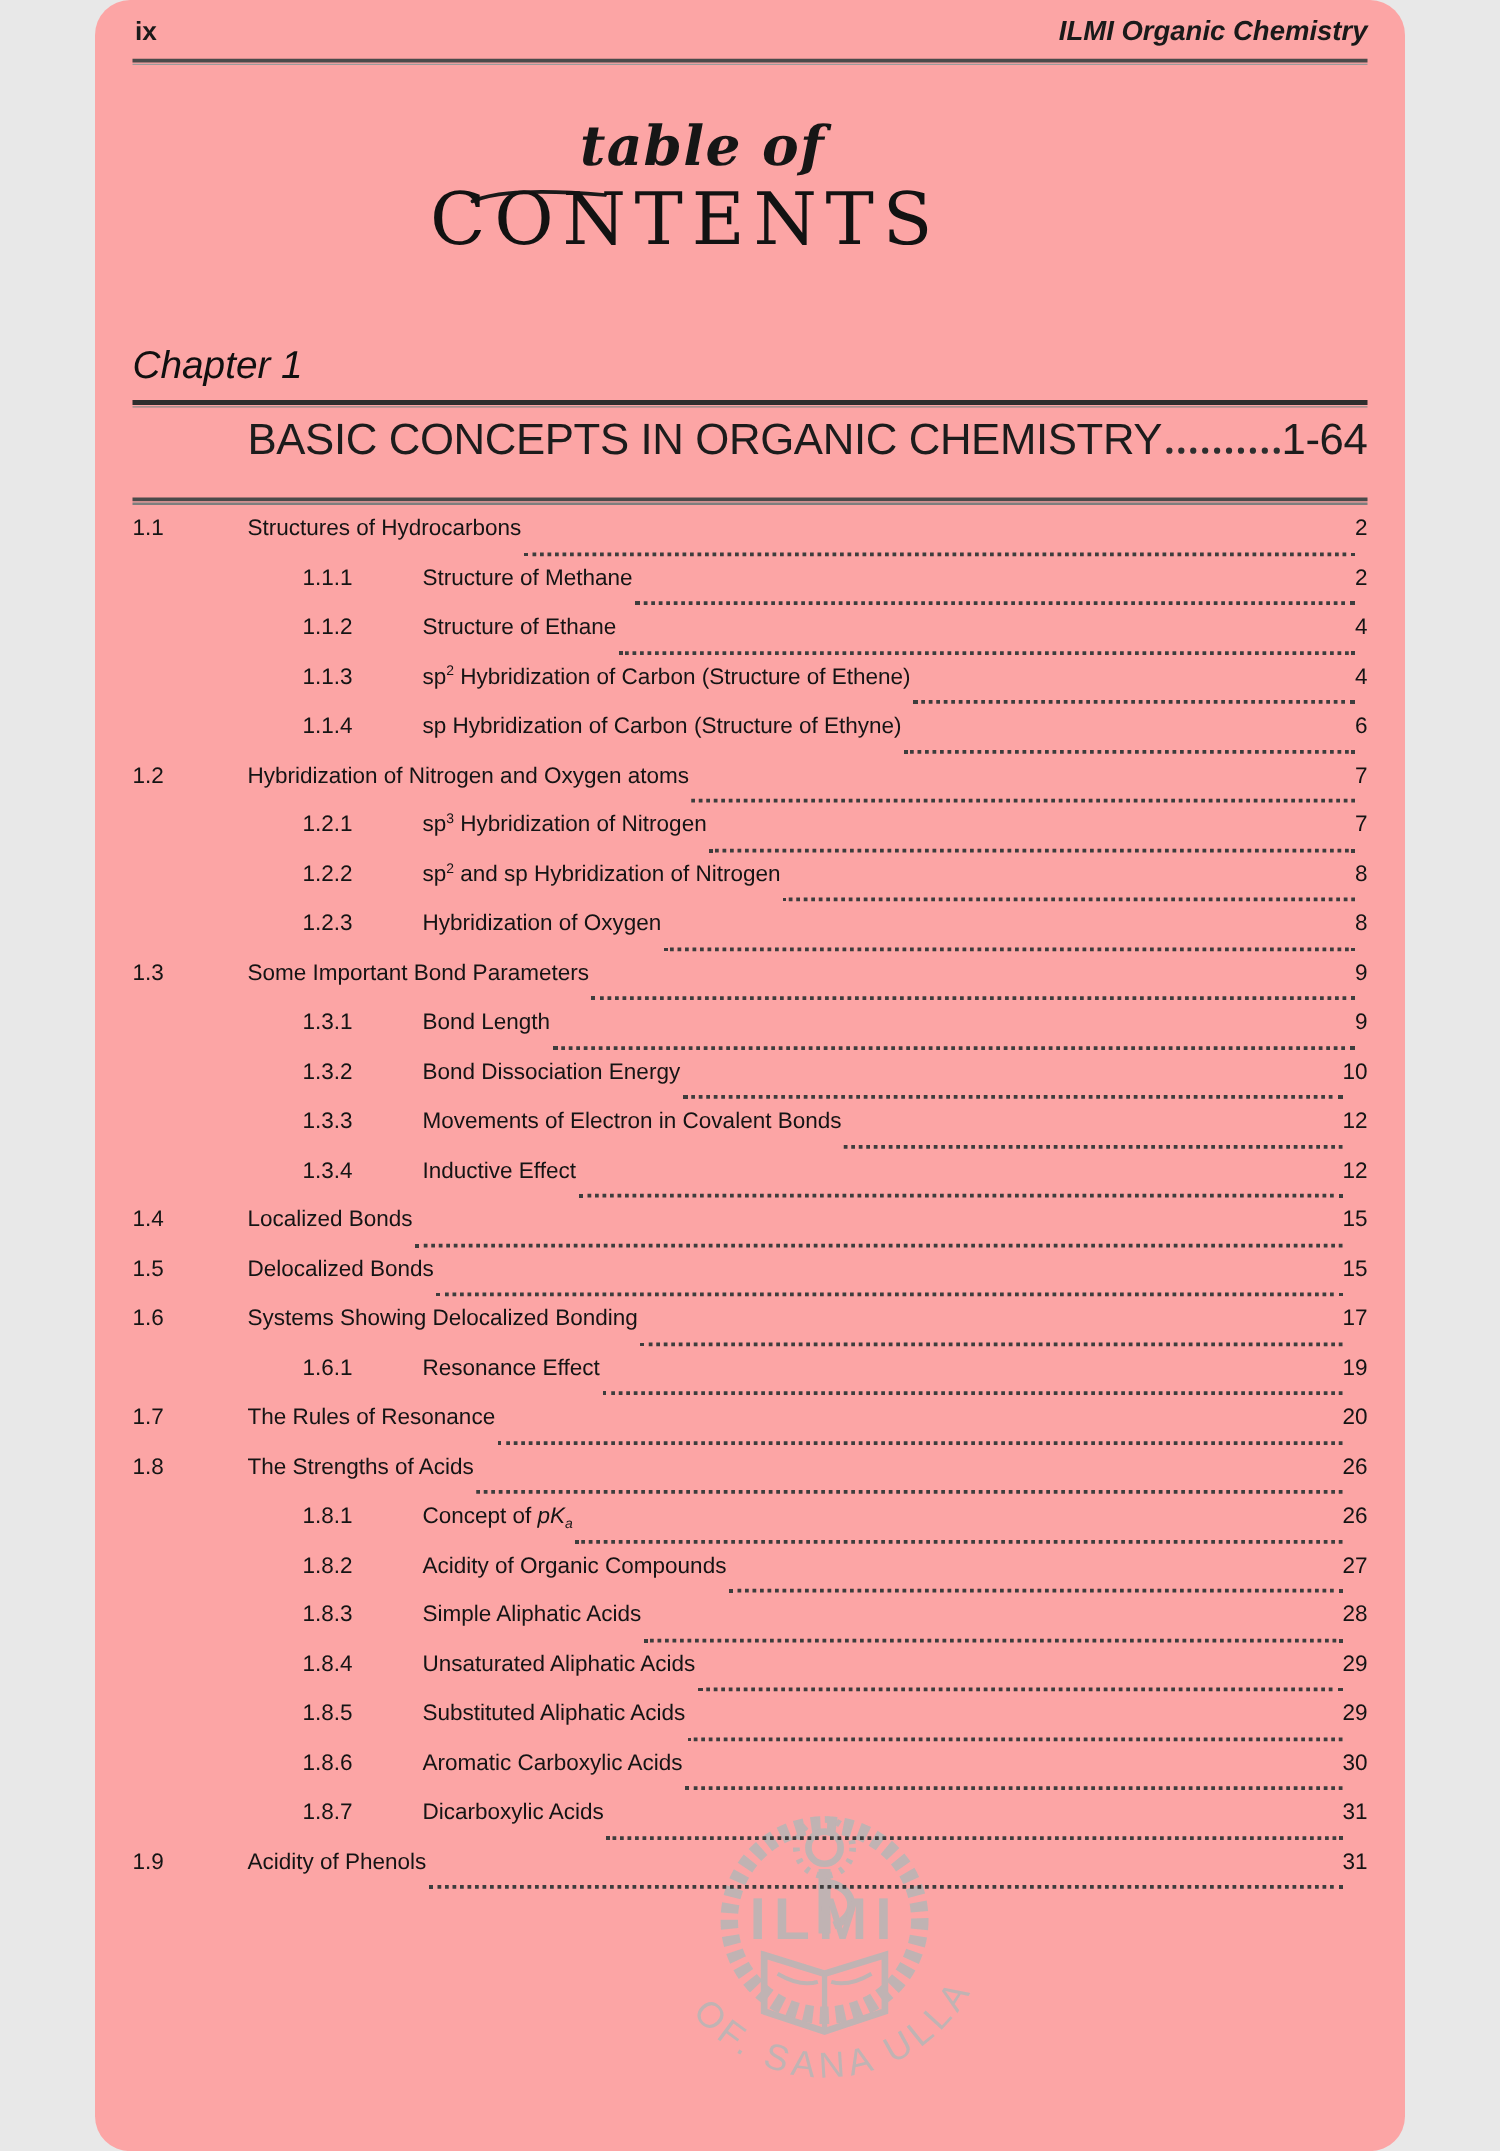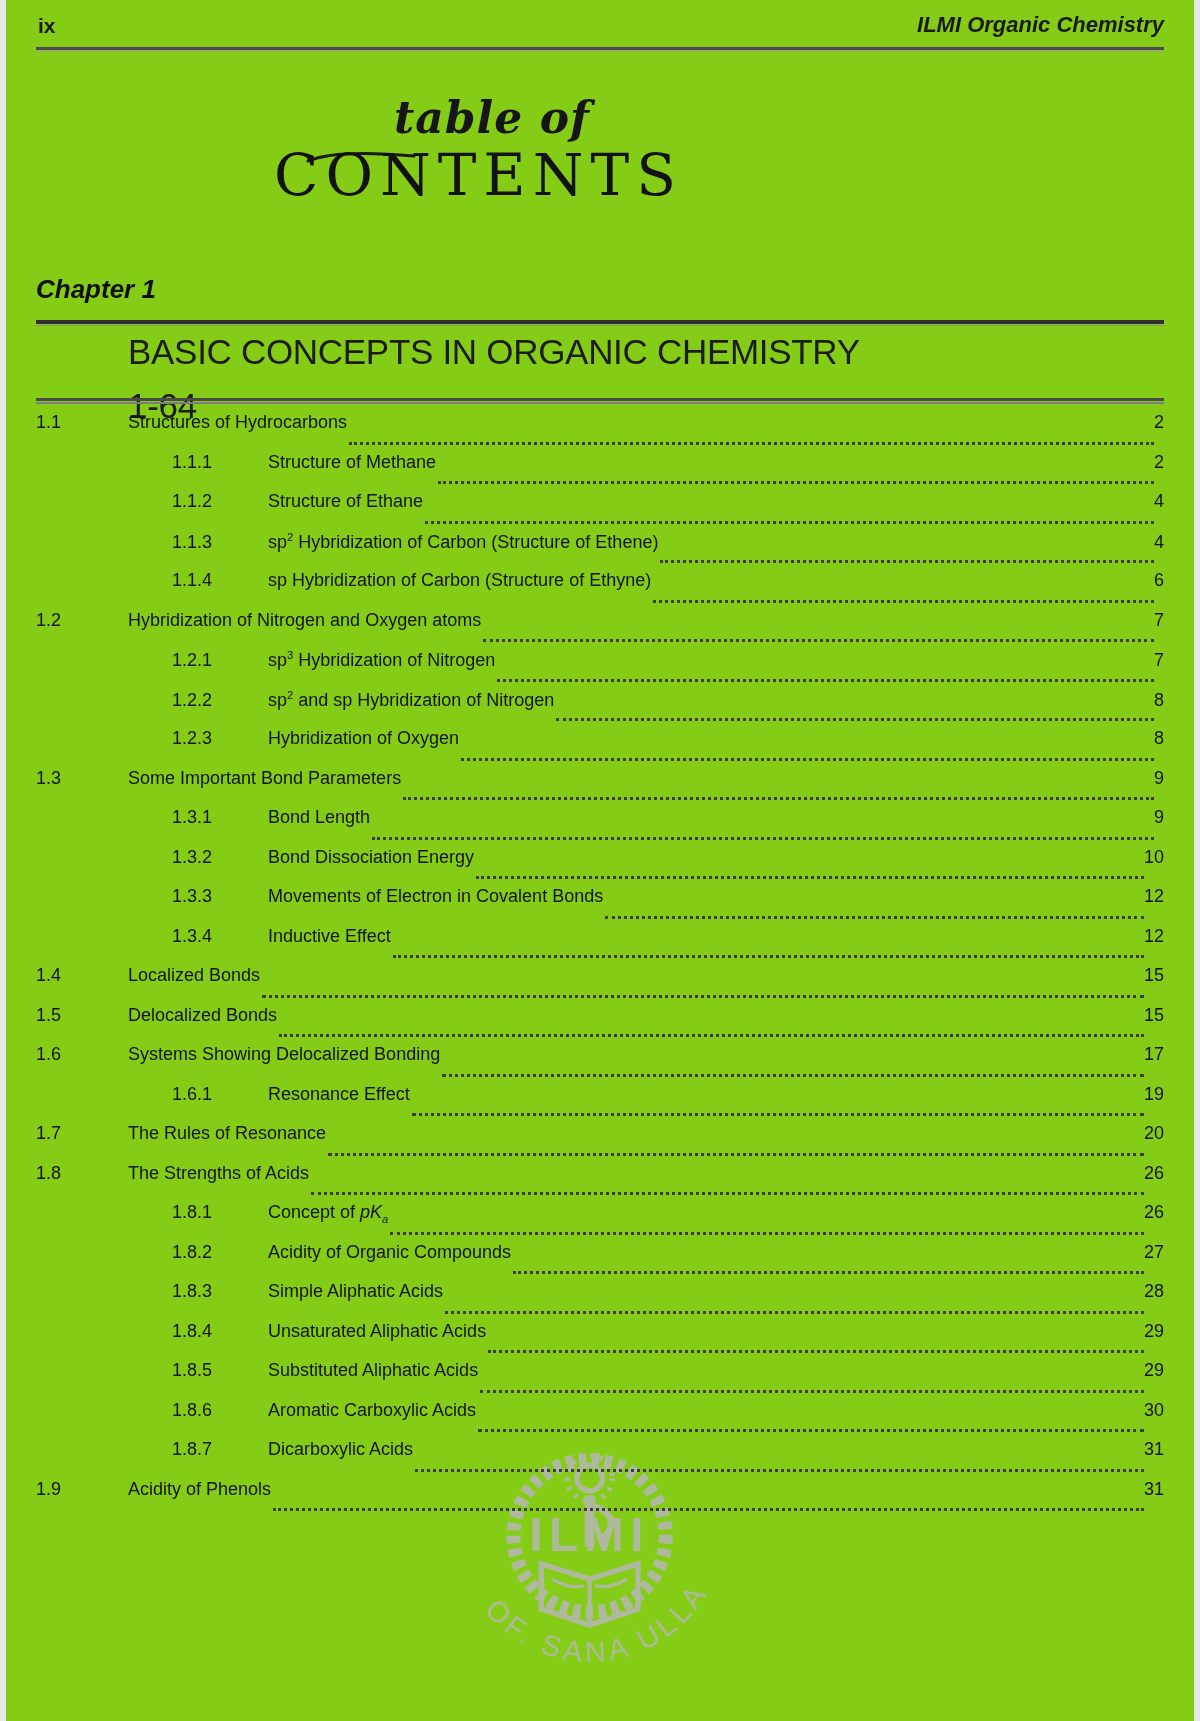--- a/index.html
+++ b/index.html
@@ -1,43 +1,43 @@
 <!DOCTYPE html>
 <html><head>
 <meta charset="utf-8">
 <style>
   html,body{margin:0;padding:0;background:#e8e8e8;}
   .page{
-    position:relative;width:1188px;height:1721px;margin:0 auto;
-    background:#84cc16;overflow:hidden;
-    font-family:"Liberation Sans", sans-serif;color:#1a1a1a;
+    position:relative;width:1048px;height:1721px;margin:0 auto;
+    background:#fca5a5;overflow:hidden;
+    font-family:"Liberation Sans", sans-serif;color:#1a1a1a;border-radius:28px;
   }
   
   .header-bar{position:absolute;top:12px;left:32px;right:30px;
     display:flex;justify-content:space-between;align-items:flex-end;}
   .folio{font-size:21px;font-weight:bold;}
   .running{font-size:22px;font-weight:bold;font-style:italic;}
   .rule{position:absolute;left:30px;right:30px;height:1px;background:transparent;}
   .rule-double{border-top:3px solid #4a4a4a;border-bottom:1px solid #9b9b9b;height:1px;}
   .header-rule{top:47px;}
   
   .title-block{position:absolute;top:0;left:0;right:0;height:260px;}
   .title-script{position:absolute;top:92px;left:388px;
     font-family:"DejaVu Serif", serif;font-style:italic;font-weight:bold;
     font-size:44px;letter-spacing:1px;color:#161616;}
   .script-flourish{position:absolute;top:148px;left:300px;width:110px;height:16px;}
   .title-main{position:absolute;top:146px;left:268px;
     font-family:"DejaVu Serif", serif;font-size:58px;letter-spacing:7px;
     color:#121212;line-height:1;}
   
   .chapter-label{position:absolute;top:274px;left:30px;
-    font-size:26px;font-weight:bold;font-style:italic;color:#101010;}
+    font-size:31px;font-weight:normal;font-style:italic;color:#101010;}
   .chapter-rule-top{top:320px;border-top:4px solid #2e2e2e;border-bottom:1px solid #8a8a8a;}
   .chapter-heading{position:absolute;top:332px;left:122px;right:30px;
-    display:flex;align-items:flex-start;font-size:35px;letter-spacing:-0.3px;color:#1c1c1c;flex-direction:column;}
+    display:flex;align-items:center;font-size:35px;letter-spacing:-0.3px;color:#1c1c1c;}
   .chap-title{white-space:nowrap;}
   .chap-leader{flex:1;border-bottom:5px dotted #2e2e2e;align-self:flex-end;margin:0 1px 9px 3px;}
   .chap-pages{white-space:nowrap;}
   .chapter-rule-bottom{top:398px;border-top:3px solid #4a4a4a;border-bottom:2px solid #7d7d7d;}
   
   .toc{position:absolute;top:412px;left:30px;right:30px;z-index:2;}
   .row{display:flex;align-items:baseline;height:39.5px;font-size:18px;color:#141414;}
   .row .num{flex:none;}
   .row.lvl1 .num{width:92px;}
   .row.lvl2{padding-left:136px;}

